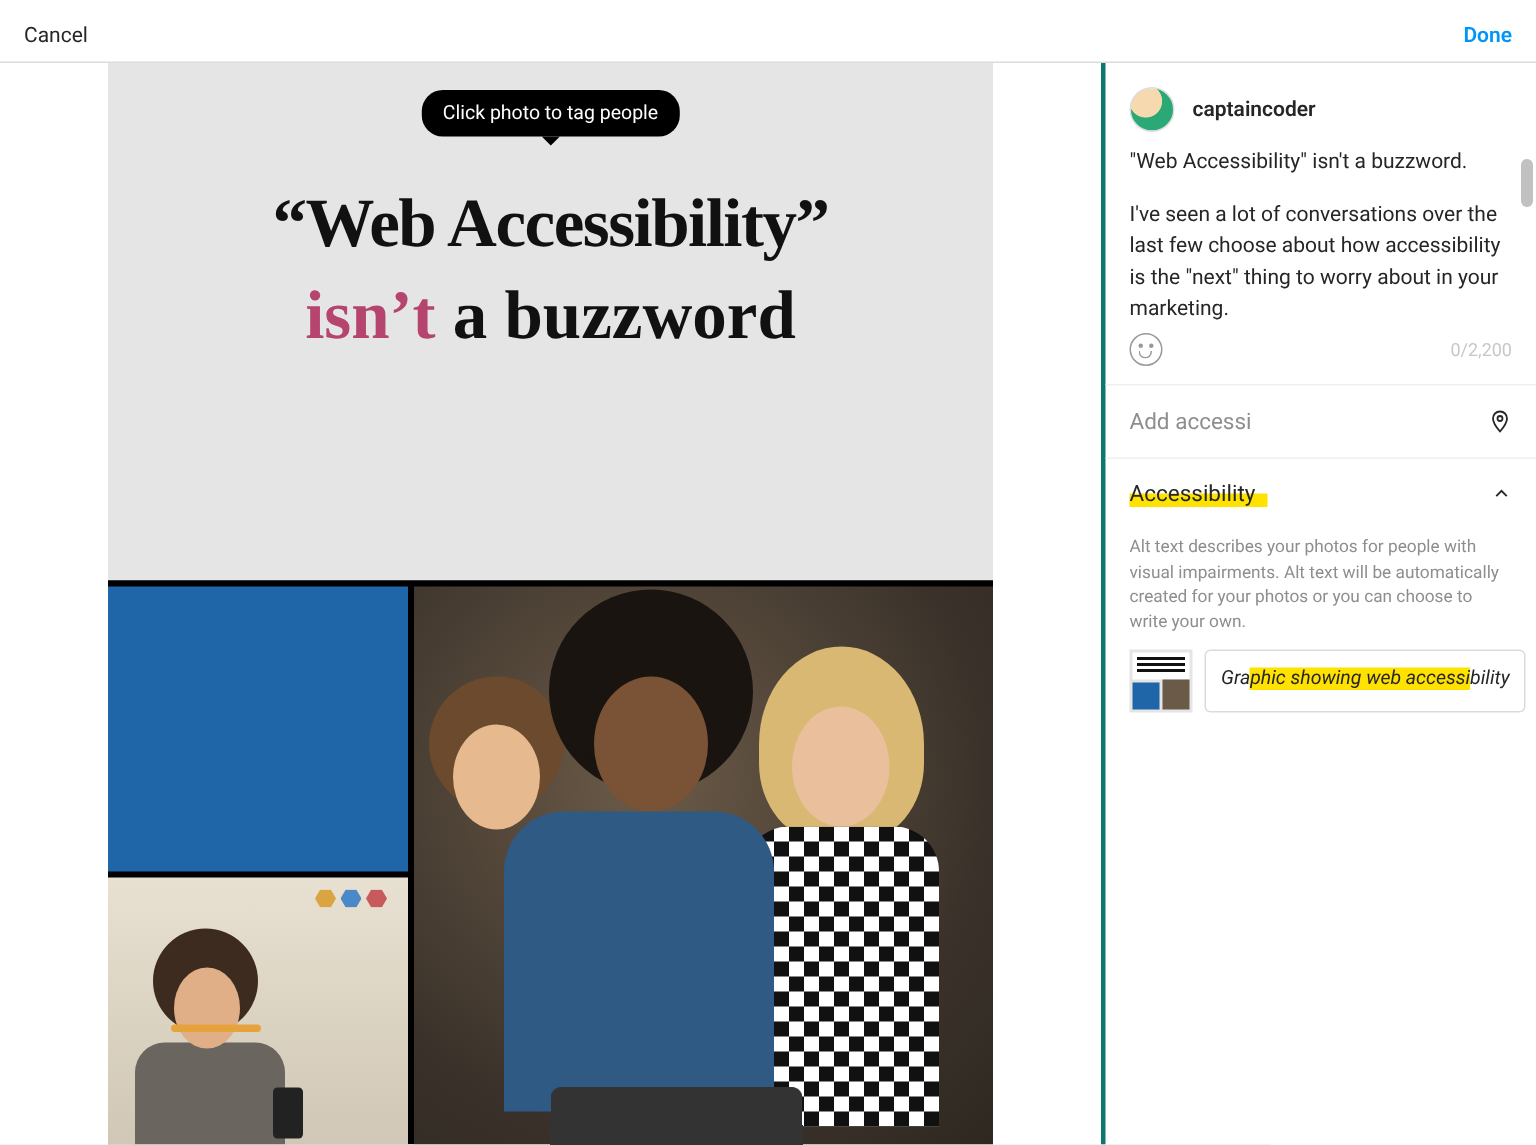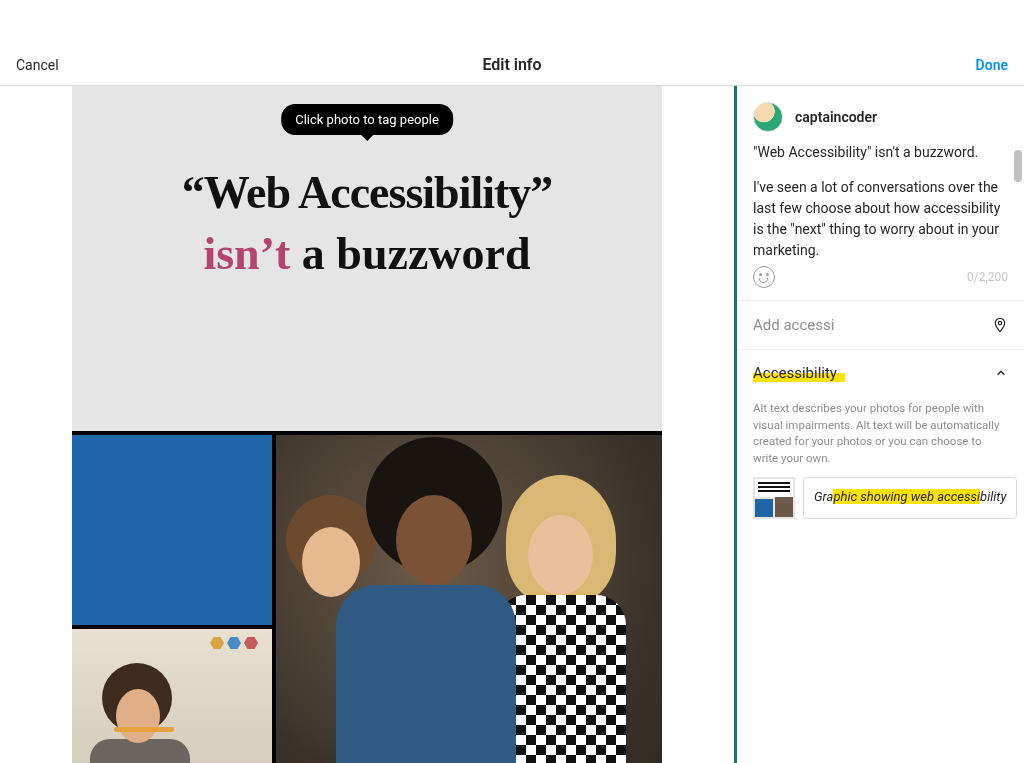--- a/index.html
+++ b/index.html
@@ -8,24 +8,22 @@
     width: 1024px;
     height: 763px;
     overflow: hidden;
     background: #fff;
     color: #262626;
   }
   .topbar {
     height: 42px;
     border-bottom: 1px solid #dbdbdb;
     display: flex;
-    align-items: center;
-    padding: 0 16px;
+    padding: 16px 16px;
     position: relative;
-    margin-top: 44px;
   }
   .topbar-left { width: 120px; font-size: 14px; cursor: pointer; }
   .topbar-center { position:absolute; left:0; right:0; text-align:center; font-weight: 600; font-size: 16px; pointer-events:none;}
   .topbar-right { margin-left:auto; color:#0095f6; font-size:14px; font-weight:600; cursor:pointer; }
   .main { display:flex; height: calc(763px - 42px); }
   .photo-col {
     flex: 1;
     background:#fff;
     display:flex;
     justify-content:center;
@@ -180,21 +178,20 @@
     position:relative;
   }
   .alt-input-inner{ line-height:38px; white-space:nowrap;font-style:italic;}
   .alt-hl{ background:#ffe200; padding:0 0; }
 </style>
 </head>
 <body>
 
 <div class="topbar">
   <div class="topbar-left">Cancel</div>
-  <div class="topbar-center">Edit info</div>
   <div class="topbar-right">Done</div>
 </div>
 
 <div class="main">
   <div class="photo-col">
     <div class="photo-frame">
       <div class="tag-tooltip">Click photo to tag people</div>
       <div class="hero-text">
         <div class="hero-line1">“Web Accessibility”</div>
         <div class="hero-line2">

